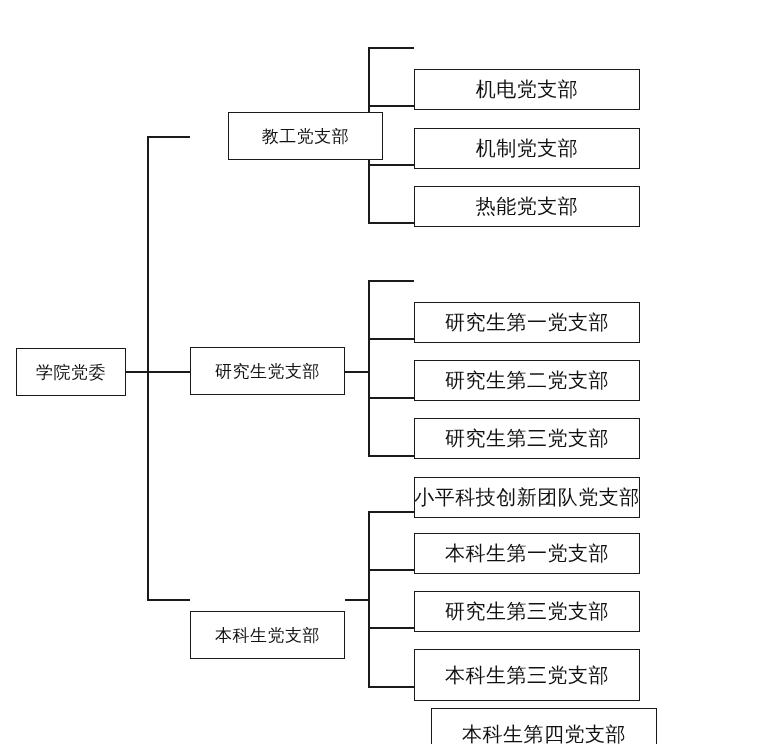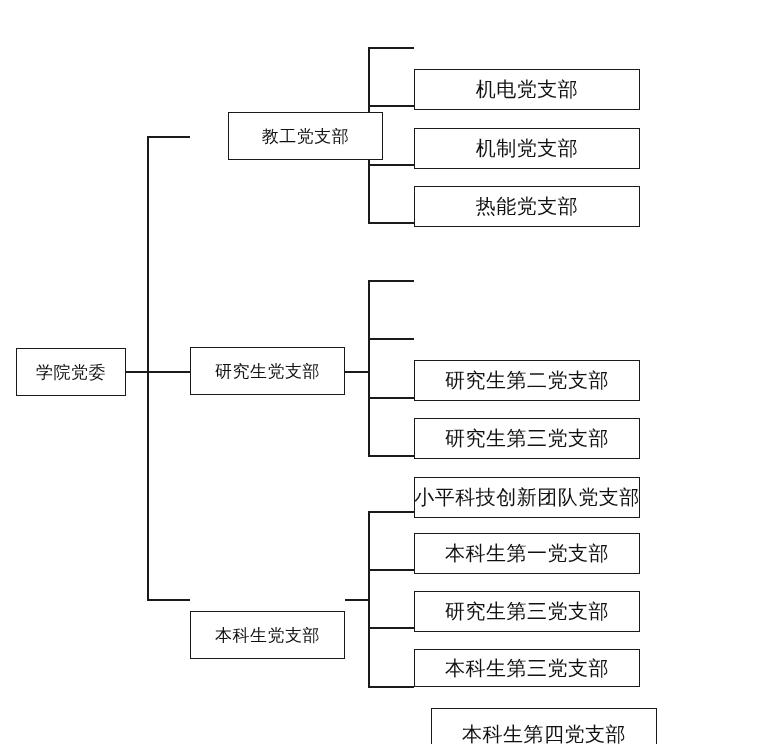--- a/index.html
+++ b/index.html
@@ -97,20 +97,23 @@
     <span>研究生党支部</span>
   </div>
   <div class="line h" style="left:345px; top:371px; width:24px;"></div>
   <div class="line v" style="left:368px; top:280px; height:176px;"></div>
 
   <div class="line h" style="left:368px; top:280px; width:46px;"></div>
   <div class="line h" style="left:368px; top:338px; width:46px;"></div>
   <div class="line h" style="left:368px; top:397px; width:46px;"></div>
   <div class="line h" style="left:368px; top:455px; width:46px;"></div>
 
+  <div class="node leaf" style="left:414px; top:260px; width:226px; height:41px;">
+    <span>研究生第一党支部</span>
+  </div>
   <div class="node leaf" style="left:414px; top:318px; width:226px; height:41px;">
     <span>研究生第二党支部</span>
   </div>
   <div class="node leaf" style="left:414px; top:376px; width:226px; height:41px;">
     <span>研究生第三党支部</span>
   </div>
   <div class="node leaf" style="left:414px; top:435px; width:226px; height:41px;">
     <span>小平科技创新团队党支部</span>
   </div>
 
@@ -124,20 +127,20 @@
   <div class="line h" style="left:368px; top:569px; width:46px;"></div>
   <div class="line h" style="left:368px; top:627px; width:46px;"></div>
   <div class="line h" style="left:368px; top:686px; width:46px;"></div>
 
   <div class="node leaf" style="left:414px; top:491px; width:226px; height:41px;">
     <span>本科生第一党支部</span>
   </div>
   <div class="node leaf" style="left:414px; top:549px; width:226px; height:41px;">
     <span>研究生第三党支部</span>
   </div>
-  <div class="node leaf" style="left:414px; top:607px; width:226px; height:38px;text-align:right;">
+  <div class="node leaf" style="left:414px; top:607px; width:226px; height:52px;text-align:right;">
     <span>本科生第三党支部</span>
   </div>
   <div class="node leaf" style="left:431px; top:666px; width:226px; height:52px;">
     <span>本科生第四党支部</span>
   </div>
 
 </div>
 
 </body></html>

